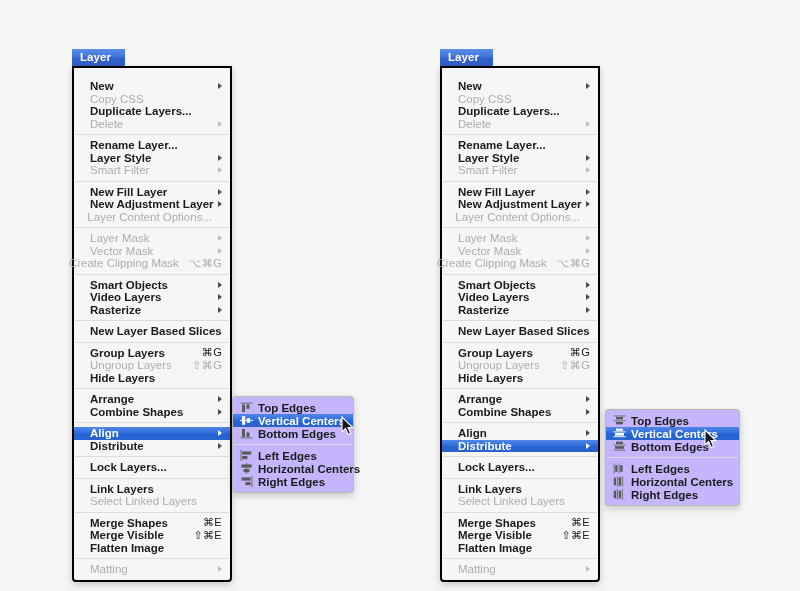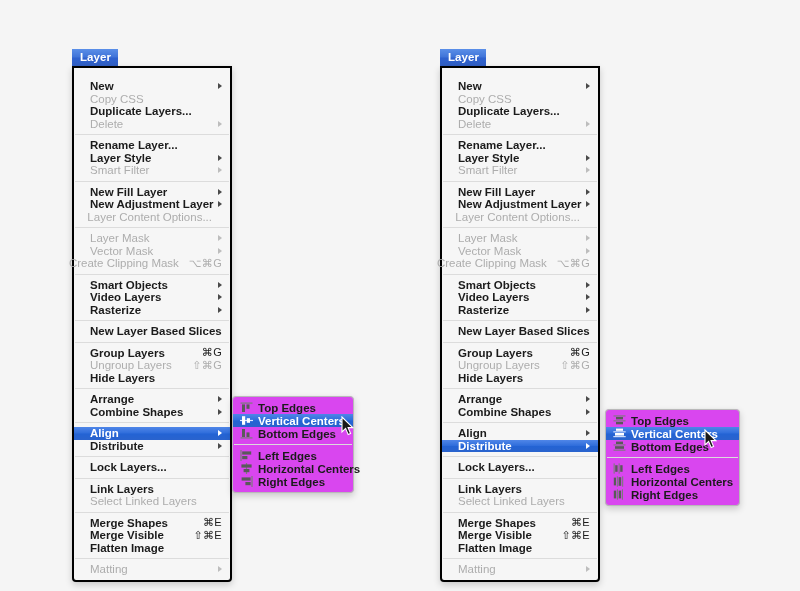--- a/index.html
+++ b/index.html
@@ -8,42 +8,42 @@
     background: #f5f5f5;
     font-family: "Liberation Sans", sans-serif;
     overflow: hidden;
   }
   #canvas { position: relative; width: 800px; height: 591px; background: #f5f5f5; }
 
   
   .menu-title {
     position: absolute;
     height: 17px;
-    padding: 0 7px 0 8px;
+    padding: 0 14px 0 8px;
     background: linear-gradient(to bottom, #5b8fe8 0%, #3f73d8 48%, #2f62cf 52%, #315fc4 100%);
     color: #fff;
     font-size: 11.5px;
     font-weight: 700;
     line-height: 17px;
     letter-spacing: 0.1px;
     white-space: nowrap;
   }
 
   
   .menu {
     position: absolute;
     background: #f6f6f6;
     border: 2px solid #000000;
     border-radius: 0 0 4px 4px;
     box-shadow: 0 3px 7px rgba(0,0,0,0.18), 0 0 1px rgba(0,0,0,0.10);
     padding: 12px 0 4px 0;
   }
   .submenu {
     position: absolute;
-    background: #d946ef;
+    background: #c4b5fd;
     border: 1px solid #b9b9b9;
     border-radius: 4px;
     box-shadow: 0 3px 7px rgba(0,0,0,0.18), 0 0 1px rgba(0,0,0,0.10);
     padding: 4px 0;
   }
 
   
   .row {
     position: relative;
     display: flex;

